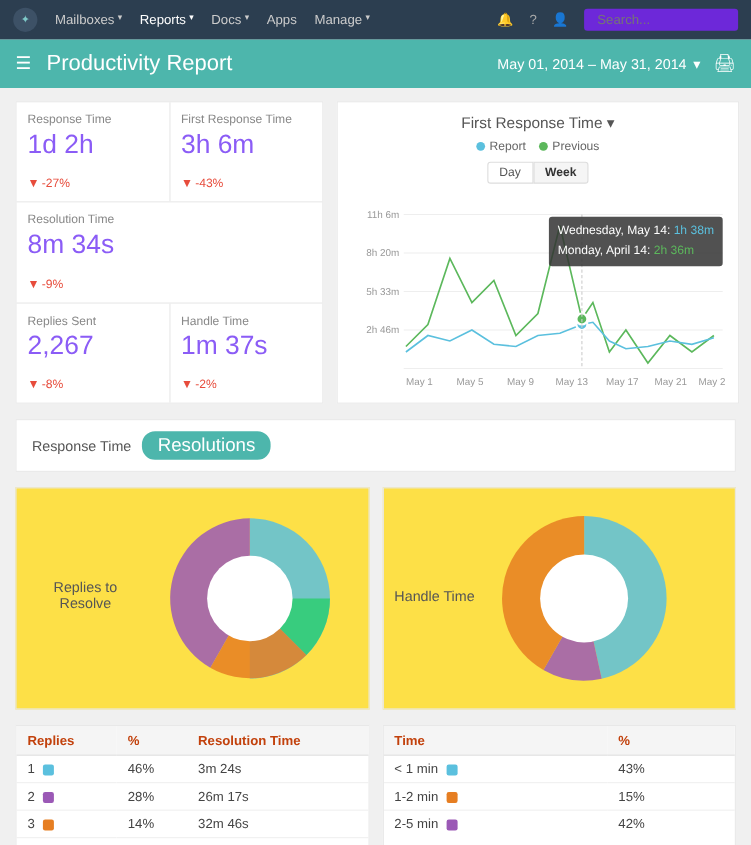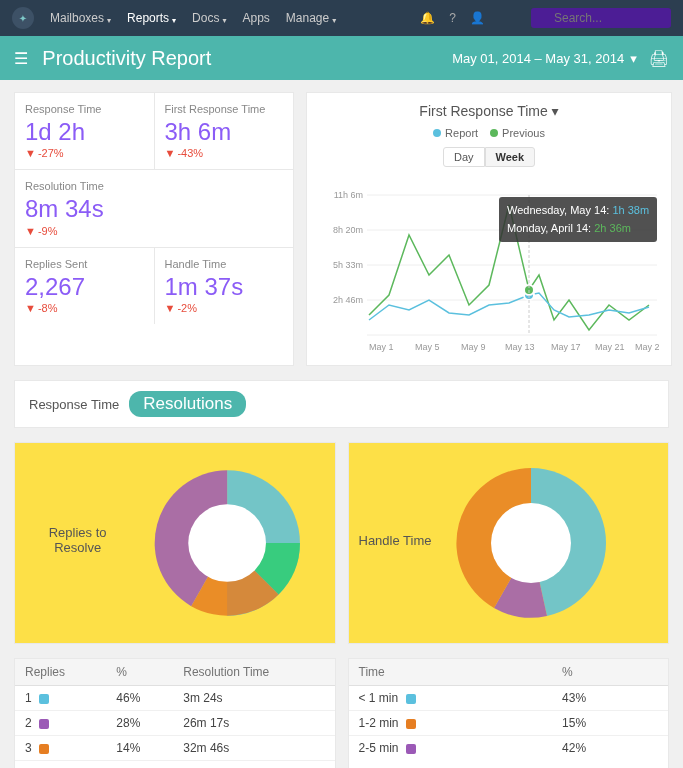--- a/index.html
+++ b/index.html
@@ -10,26 +10,26 @@
       background: #2c3e50;
       height: 36px;
       display: flex;
       align-items: center;
       padding: 0 12px;
       gap: 16px;
       color: #ccc;
       font-size: 12px;
     }
     .top-nav .logo { width: 22px; height: 22px; border-radius: 50%; background: #3d5166; display: flex; align-items: center; justify-content: center; color: #7ec8c8; font-size: 10px; }
-    .top-nav .nav-item { color: #ccc; cursor: pointer; display: flex; align-items: flex-end; gap: 3px; }
+    .top-nav .nav-item { color: #ccc; cursor: pointer; display: flex; align-items: flex-start; gap: 3px; }
     .top-nav .nav-item.active { color: #fff; }
     .top-nav .nav-item .caret { font-size: 8px; }
     .top-nav .spacer { flex: 1; }
     .top-nav .icons { display: flex; gap: 14px; align-items: center; }
-    .top-nav .search-box { background: #4c1d95; border: none; border-radius: 3px; padding: 3px 23px; color: #aaa; font-size: 12px; width: 140px; outline: none; margin-left: 32px; }
+    .top-nav .search-box { background: #6d28d9; border: none; border-radius: 3px; padding: 3px 12px; color: #aaa; font-size: 12px; width: 140px; outline: none; }
 
     
     .sub-header {
       background: #4db6ac;
       height: 44px;
       display: flex;
       align-items: center;
       padding: 0 14px;
       color: #fff;
     }
@@ -42,21 +42,21 @@
     .main-content { padding: 12px 14px; }
 
     
     .metrics-and-chart { display: flex; gap: 12px; margin-bottom: 14px; }
     .metrics-left { display: flex; flex-direction: column; gap: 0; flex: 0 0 280px; }
     .metrics-row { display: flex; border-bottom: 1px solid #e8e8e8; }
     .metric-box { flex: 1; padding: 10px 10px 10px 10px; border-right: 1px solid #e8e8e8; background: #fff; }
     .metric-box:last-child { border-right: none; }
     .metric-label { font-size: 11px; color: #888; margin-bottom: 4px; }
     .metric-value { font-size: 24px; font-weight: 300; color: #8b5cf6; line-height: 1.1; }
-    .metric-change { font-size: 11px; margin-top: 2px; }
+    .metric-change { font-size: 11px; margin-top: 16px; }
     .metric-change.down { color: #e74c3c; }
     .metric-change.up { color: #2ecc71; }
     .metric-change .arrow { margin-right: 2px; }
 
     
     .chart-container { flex: 1; background: #fff; border: 1px solid #e8e8e8; padding: 10px 12px; }
     .chart-header { display: flex; align-items: center; gap: 8px; margin-bottom: 8px; flex-direction: column; }
     .chart-title { font-size: 14px; color: #555; cursor: pointer; }
     .legend { display: flex; gap: 12px; align-items: center; font-size: 11px; color: #666; flex: 1; }
     .legend-item { display: flex; align-items: center; gap: 4px; }
@@ -79,21 +79,21 @@
 
     
     .charts-row { display: flex; gap: 12px; margin-bottom: 14px; }
     .donut-section { flex: 1; background: #fde047; border: 1px solid #e8e8e8; padding: 10px; display: flex; flex-direction: row; align-items: center; }
     .donut-title { font-size: 13px; color: #555; margin-bottom: 6px; text-align: center; }
 
     
     .tables-row { display: flex; gap: 12px; }
     .data-table-section { flex: 1; background: #fff; border: 1px solid #e8e8e8; }
     .data-table { width: 100%; border-collapse: collapse; font-size: 12px; }
-    .data-table th { background: #f5f5f5; padding: 6px 10px; text-align: left; color: #737373; font-weight: 400; border-bottom: 1px solid #e0e0e0; }
+    .data-table th { background: #f5f5f5; padding: 6px 10px; text-align: left; color: #c2410c; font-weight: 700; border-bottom: 1px solid #e0e0e0; }
     .data-table td { padding: 5px 10px; border-bottom: 1px solid #f0f0f0; color: #444; }
     .data-table tr:last-child td { border-bottom: none; }
     .color-swatch { display: inline-block; width: 10px; height: 10px; border-radius: 2px; margin-left: 4px; vertical-align: middle; }
 
     
     .metrics-left { background: #fff; border: 1px solid #e8e8e8; }
     .metric-box { background: transparent; }
   </style>
 </head>
 <body>

